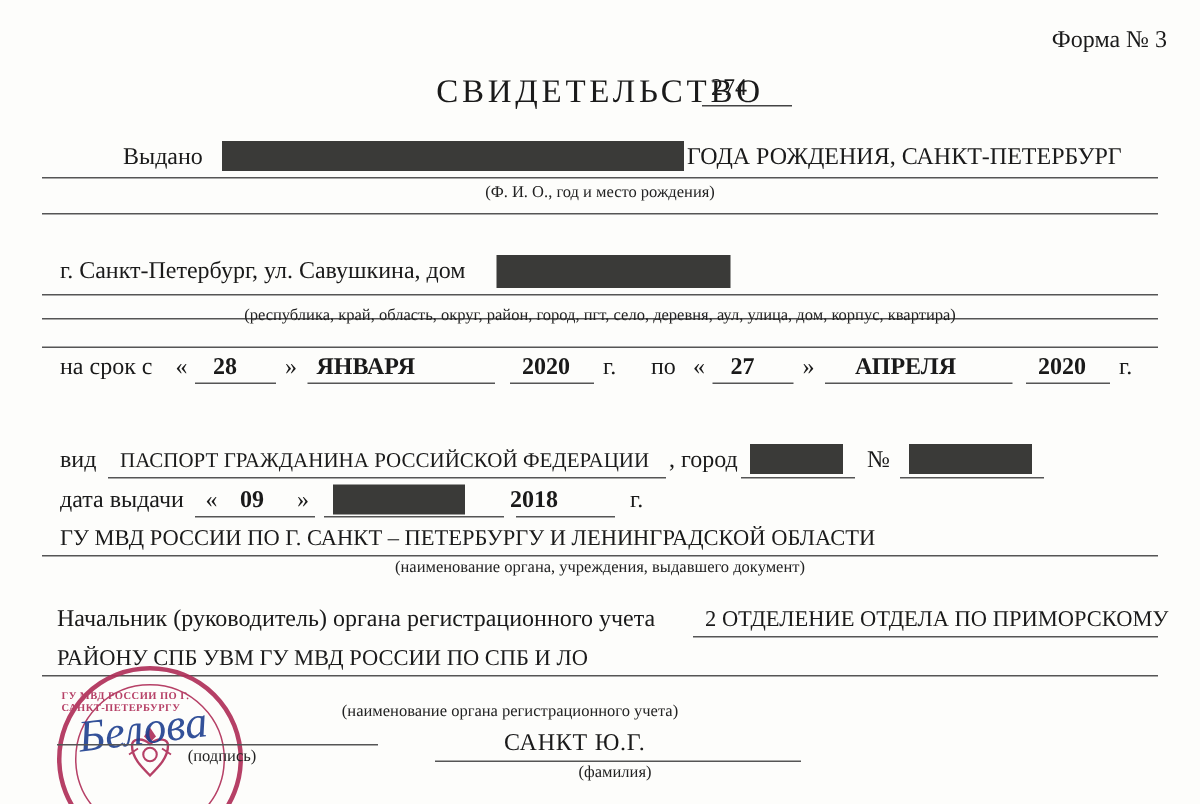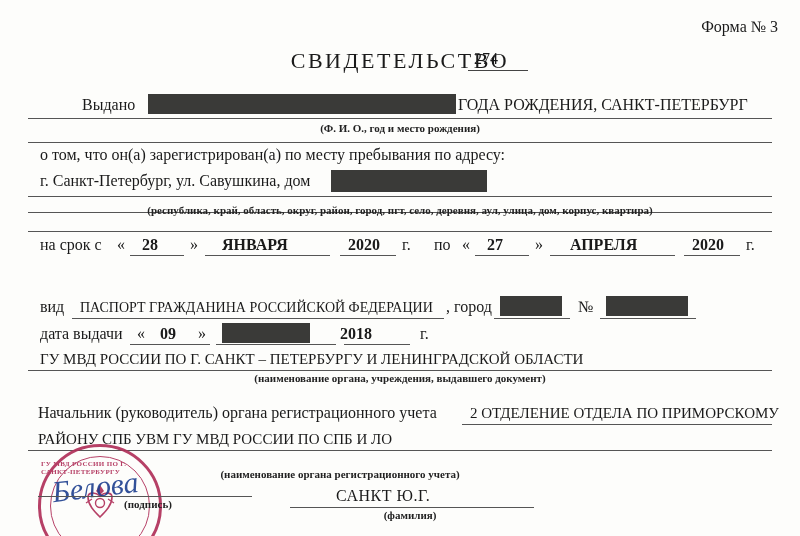--- a/index.html
+++ b/index.html
@@ -50,21 +50,20 @@
     position: absolute;
     top: 70px; left: 468px; width: 60px;
     border-bottom: 1px solid #444;
   }
 
   .label { font-size: 16px; }
   .small-caption {
     font-size: 11px;
     color: #222;
     text-align: center;
-    font-weight: bold;
   }
 
   .rule {
     position: absolute;
     border-bottom: 1px solid #555;
     height: 0;
   }
 
   .redact {
     position: absolute;
@@ -142,34 +141,33 @@
   <div class="cert-number-line"></div>
 
   <div class="abs label" style="top:96px; left:82px;">Выдано</div>
   <div class="redact" style="top:94px; left:148px; width:308px; height:20px;"></div>
   <div class="abs label" style="top:96px; left:458px;">ГОДА РОЖДЕНИЯ, САНКТ-ПЕТЕРБУРГ</div>
   <div class="rule" style="top:118px; left:28px; width:744px;"></div>
 
   <div class="abs small-caption" style="top:122px; left:0; width:800px;">(Ф. И. О., год и место рождения)</div>
   <div class="rule" style="top:142px; left:28px; width:744px;"></div>
 
-  <div class="abs label" style="top:146px; left:40px;">о том, что он(а) зарегистрирован(а) по месту пребывания по адресу:</div>
   <div class="abs label" style="top:172px; left:40px;">г. Санкт-Петербург, ул. Савушкина, дом</div>
   <div class="redact" style="top:170px; left:331px; width:156px; height:22px;"></div>
   <div class="rule" style="top:196px; left:28px; width:744px;"></div>
   <div class="rule" style="top:212px; left:28px; width:744px;"></div>
   <div class="abs small-caption" style="top:204px; left:0; width:800px;">(республика, край, область, округ, район, город, пгт, село, деревня, аул, улица, дом, корпус, квартира)</div>
   <div class="rule" style="top:231px; left:28px; width:744px;"></div>
 
   <div class="abs label" style="top:236px; left:40px;">на срок с</div>
   <div class="abs label" style="top:236px; left:117px;">«</div>
   <div class="abs label bold" style="top:236px; left:142px;">28</div>
   <div class="rule" style="top:255px; left:130px; width:54px;"></div>
   <div class="abs label" style="top:236px; left:190px;">»</div>
-  <div class="abs label bold" style="top:236px; left:222px;">ЯНВАРЯ</div>
+  <div class="abs label bold" style="top:236px; left:211px;">ЯНВАРЯ</div>
   <div class="rule" style="top:255px; left:205px; width:125px;"></div>
   <div class="abs label bold" style="top:236px; left:348px;">2020</div>
   <div class="rule" style="top:255px; left:340px; width:56px;"></div>
   <div class="abs label" style="top:236px; left:402px;">г.</div>
 
   <div class="abs label" style="top:236px; left:434px;">по</div>
   <div class="abs label" style="top:236px; left:462px;">«</div>
   <div class="abs label bold" style="top:236px; left:487px;">27</div>
   <div class="rule" style="top:255px; left:475px; width:54px;"></div>
   <div class="abs label" style="top:236px; left:535px;">»</div>

